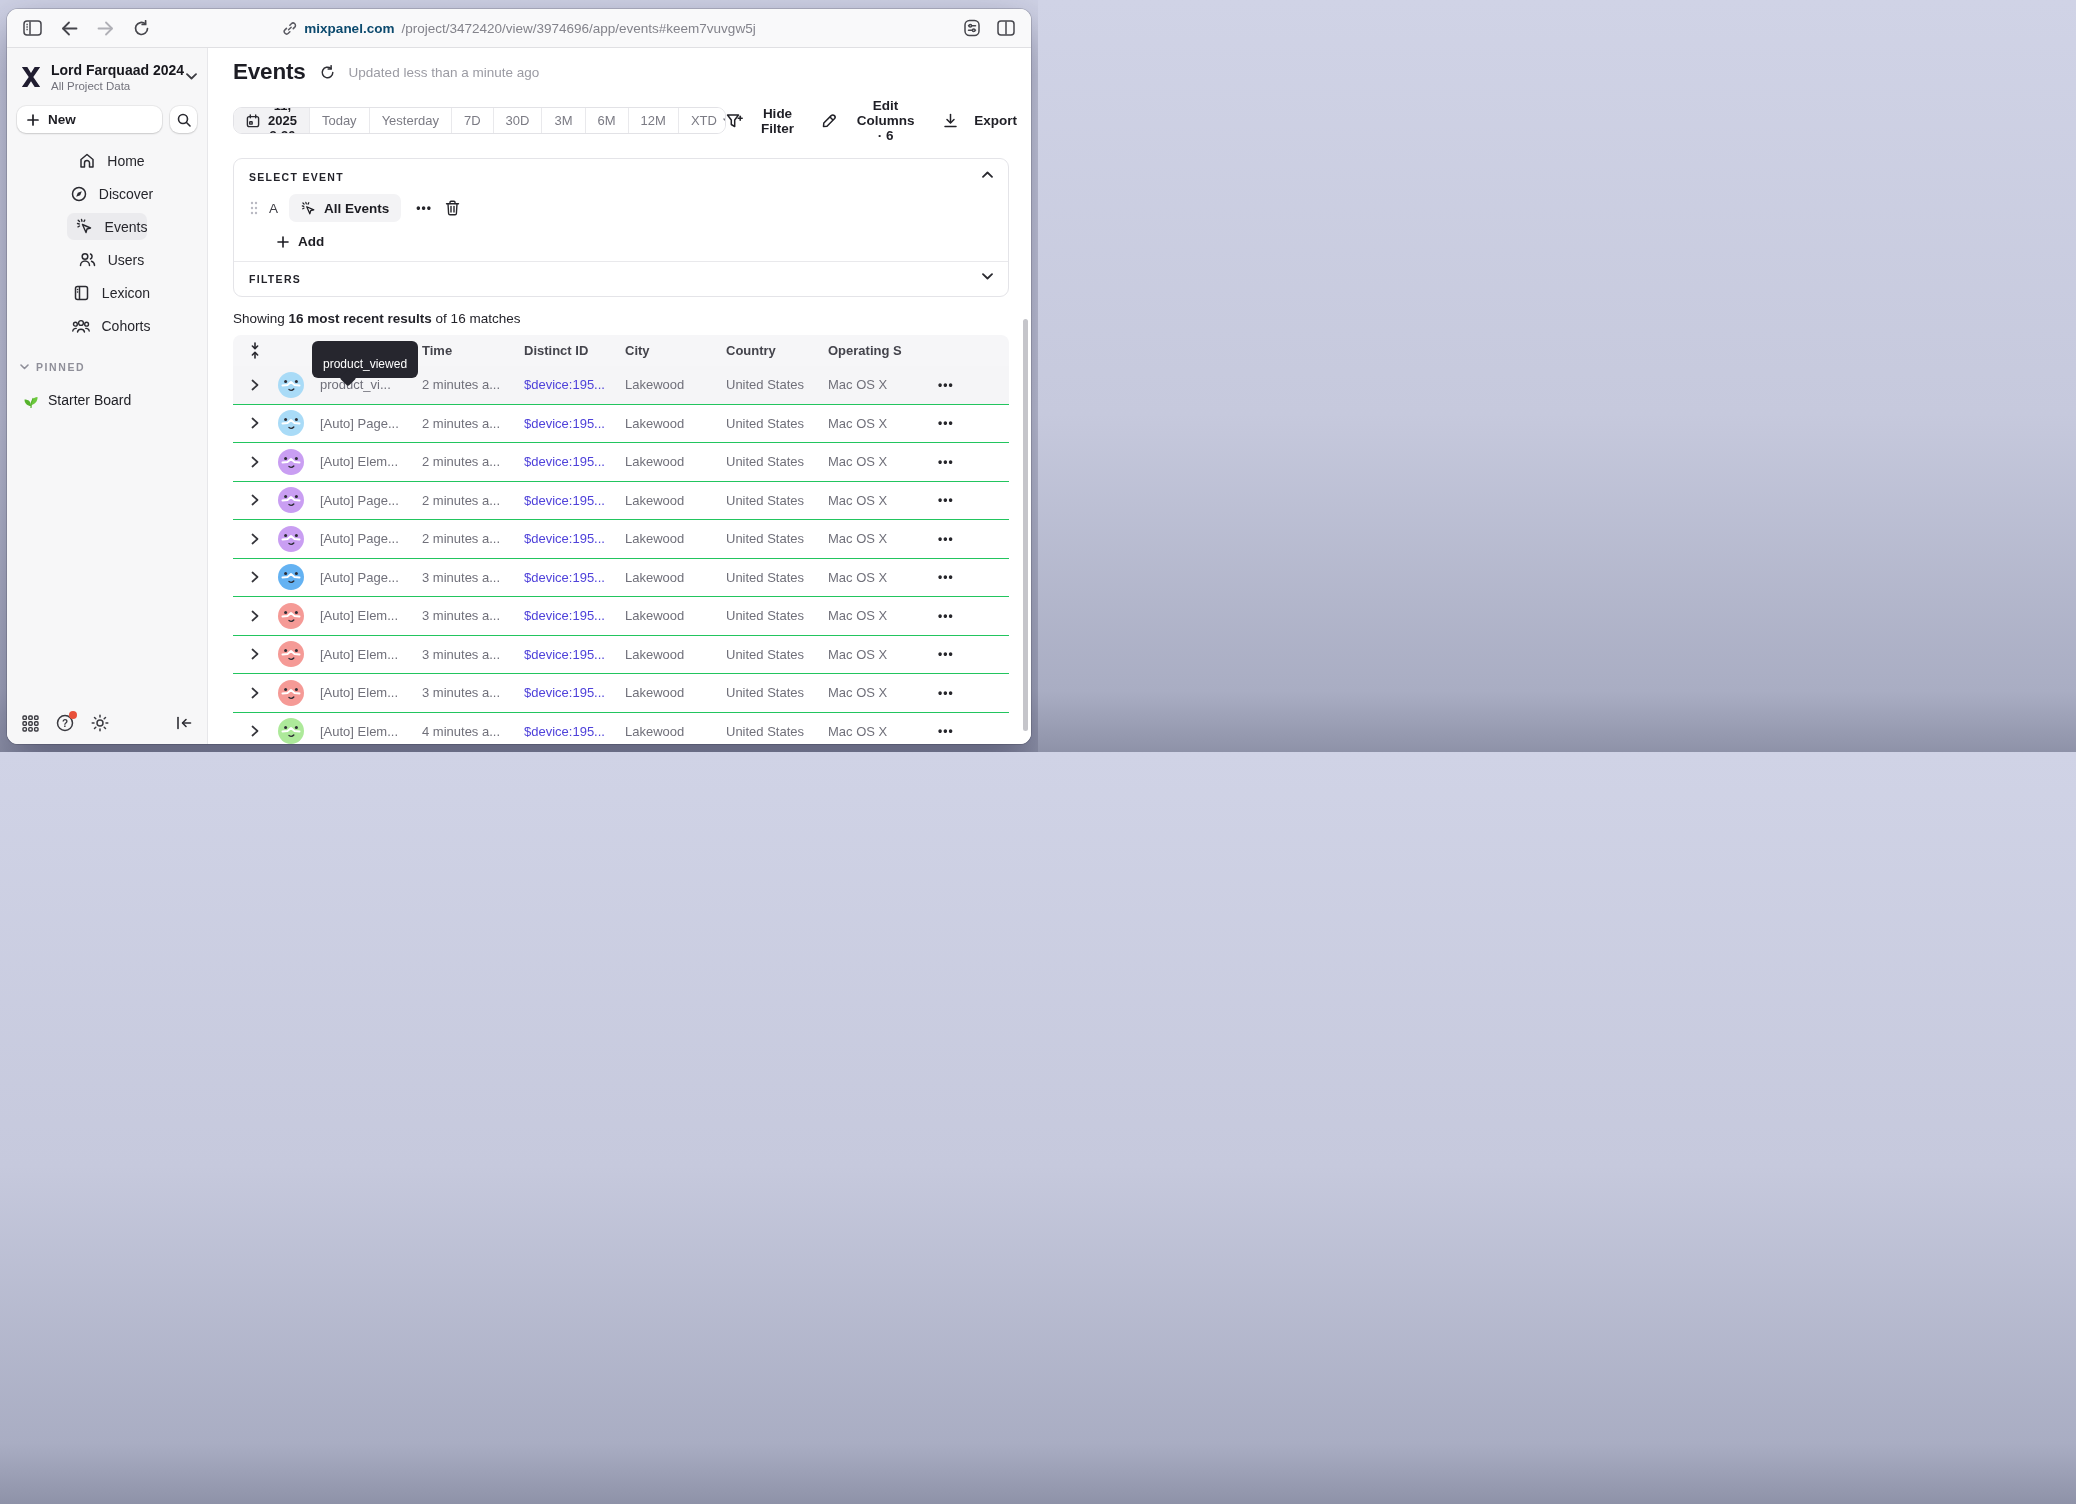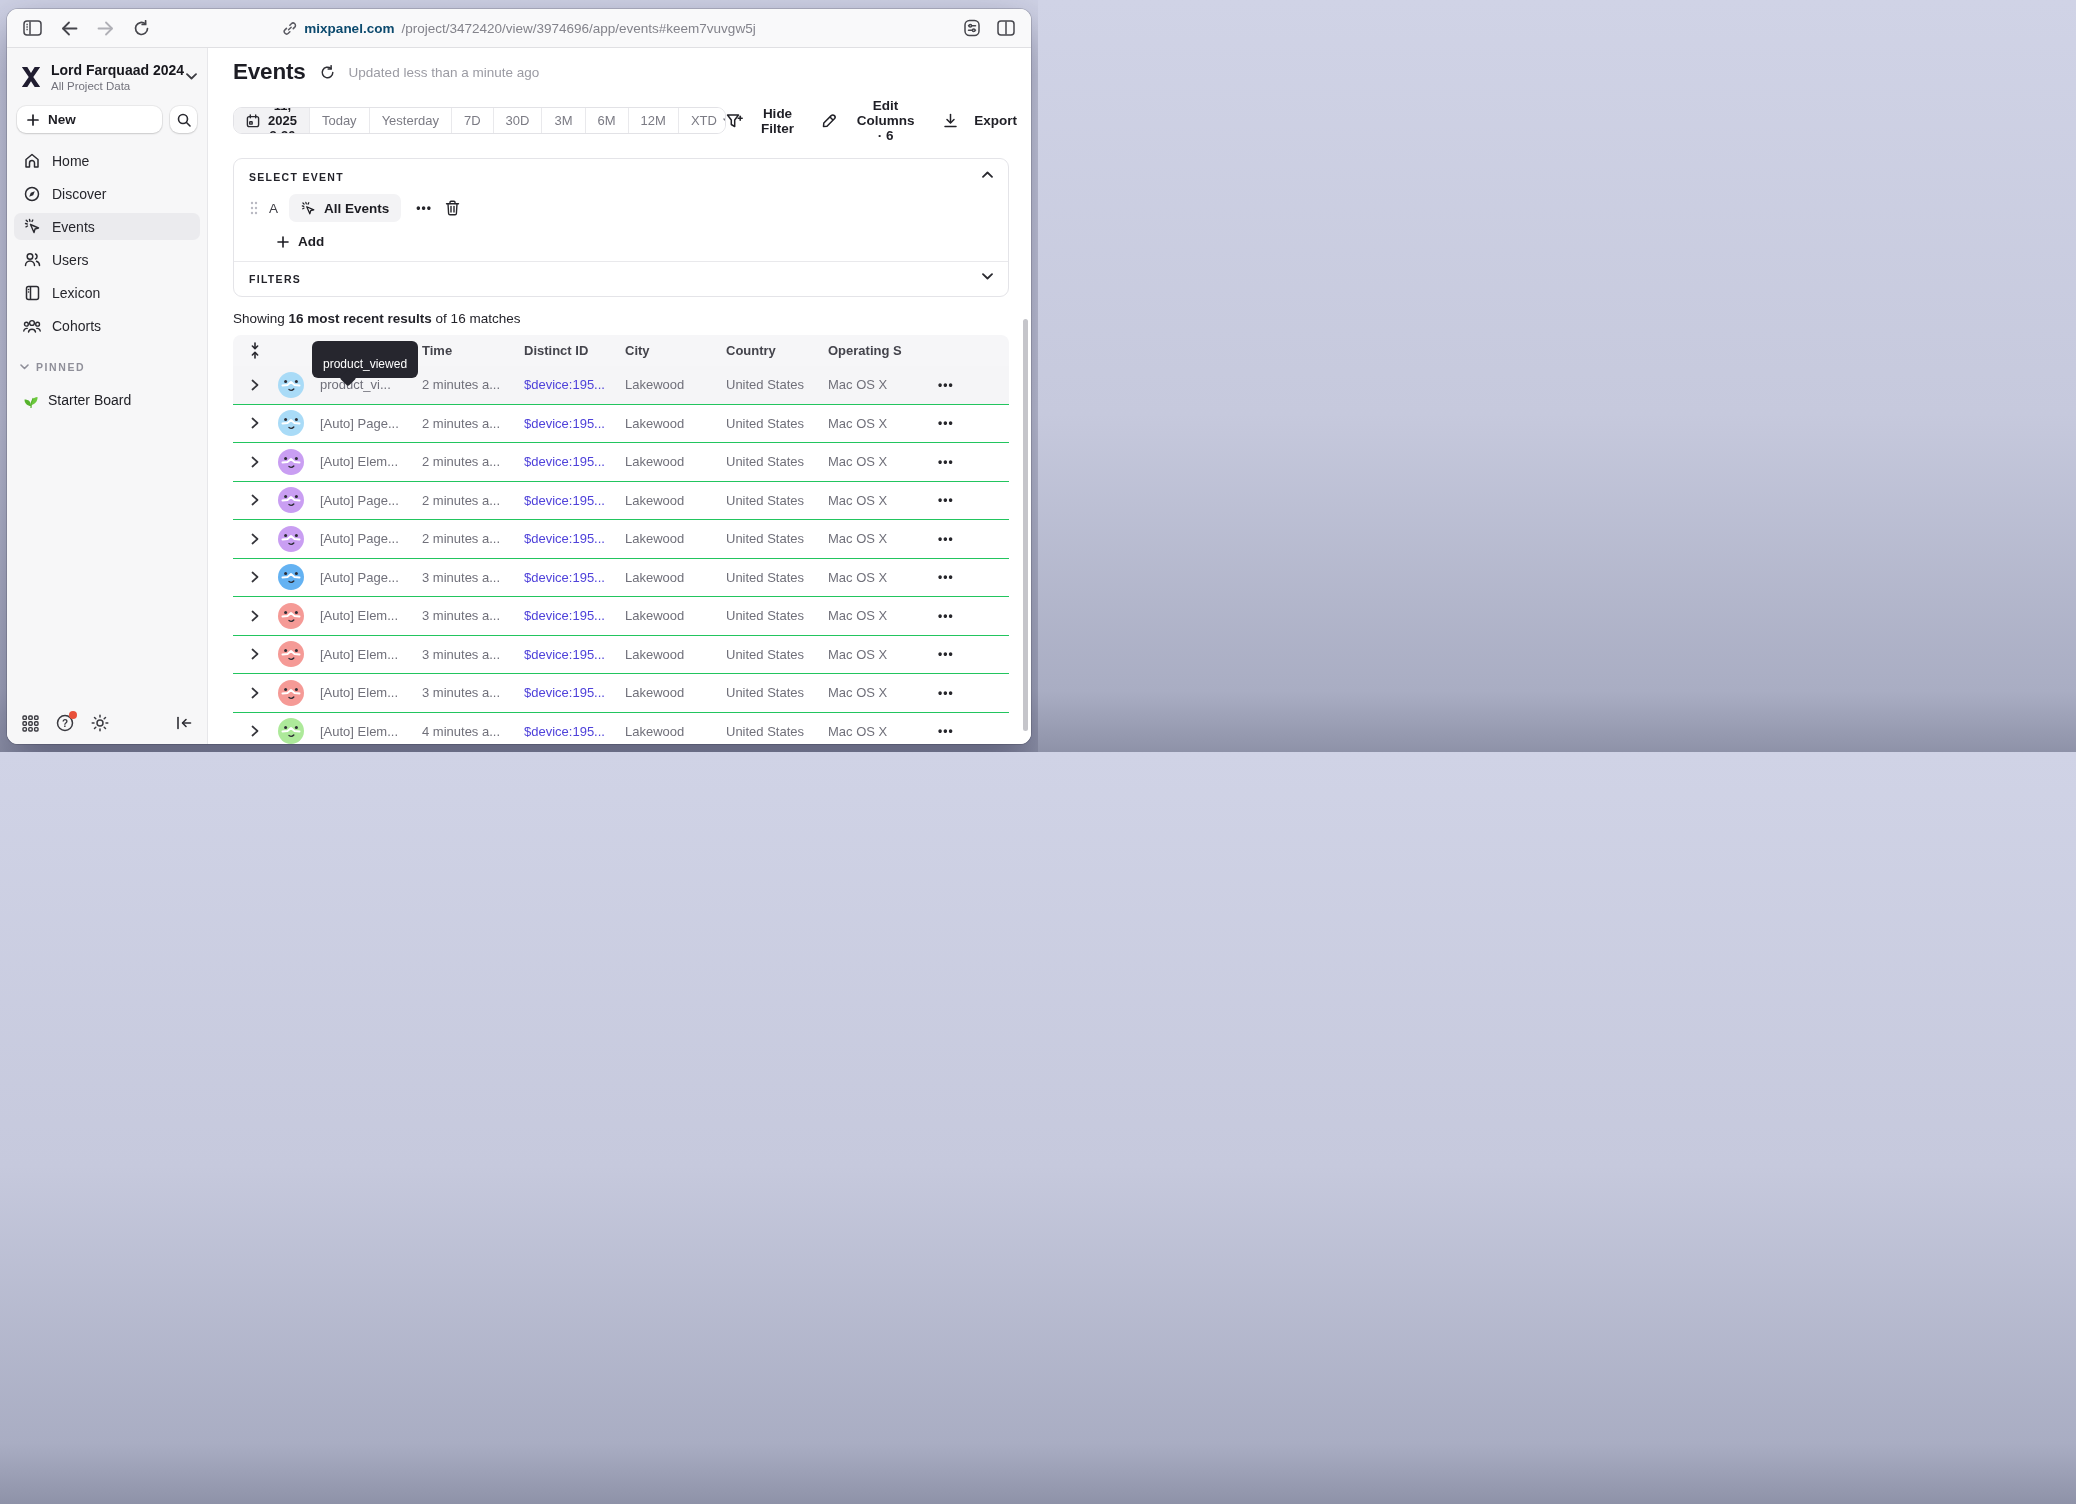--- a/index.html
+++ b/index.html
@@ -42,21 +42,21 @@
     flex:1; height:27px; background:#fff; border:none; border-radius:9px;
     box-shadow:0 1px 2px rgba(0,0,0,.14), 0 0 0 1px rgba(0,0,0,.05);
     display:flex; align-items:center; gap:9px; padding:0 10px; cursor:pointer;
     font-family:inherit; font-size:13.5px; font-weight:600; color:#1e1e24;
   }
   .btn-sq {
     width:27px; height:27px; flex:0 0 27px; background:#fff; border:none; border-radius:9px;
     box-shadow:0 1px 2px rgba(0,0,0,.14), 0 0 0 1px rgba(0,0,0,.05);
     display:flex; align-items:center; justify-content:center; cursor:pointer; color:#2a2a30;
   }
-  .nav { margin-top:14px; display:flex; flex-direction:column; }
+  .nav { margin-top:14px; display:flex; flex-direction:column;align-items:center; }
   .navitem {
     height:27px; margin:0 7px 6px 7px; border-radius:7px;
     display:flex; align-items:center; gap:11px; padding-left:9px; cursor:pointer;
     color:#26262c; font-size:14px;
   }
   .navitem .nicon { width:18px; display:flex; justify-content:center; color:#2b2b31; }
   .navitem.active { background:#ebebee; }
   .pinnedhdr { margin:16px 0 0 13px; display:flex; align-items:center; gap:7px; color:#8f8f99; }
   .pinnedhdr .plabel { font-size:10.5px; font-weight:700; letter-spacing:1.6px; }
   .boarditem { display:flex; align-items:center; gap:9px; margin:14px 7px 0 7px; padding-left:9px; height:26px; border-radius:7px; cursor:pointer; font-size:14px; color:#1d1d23; }

